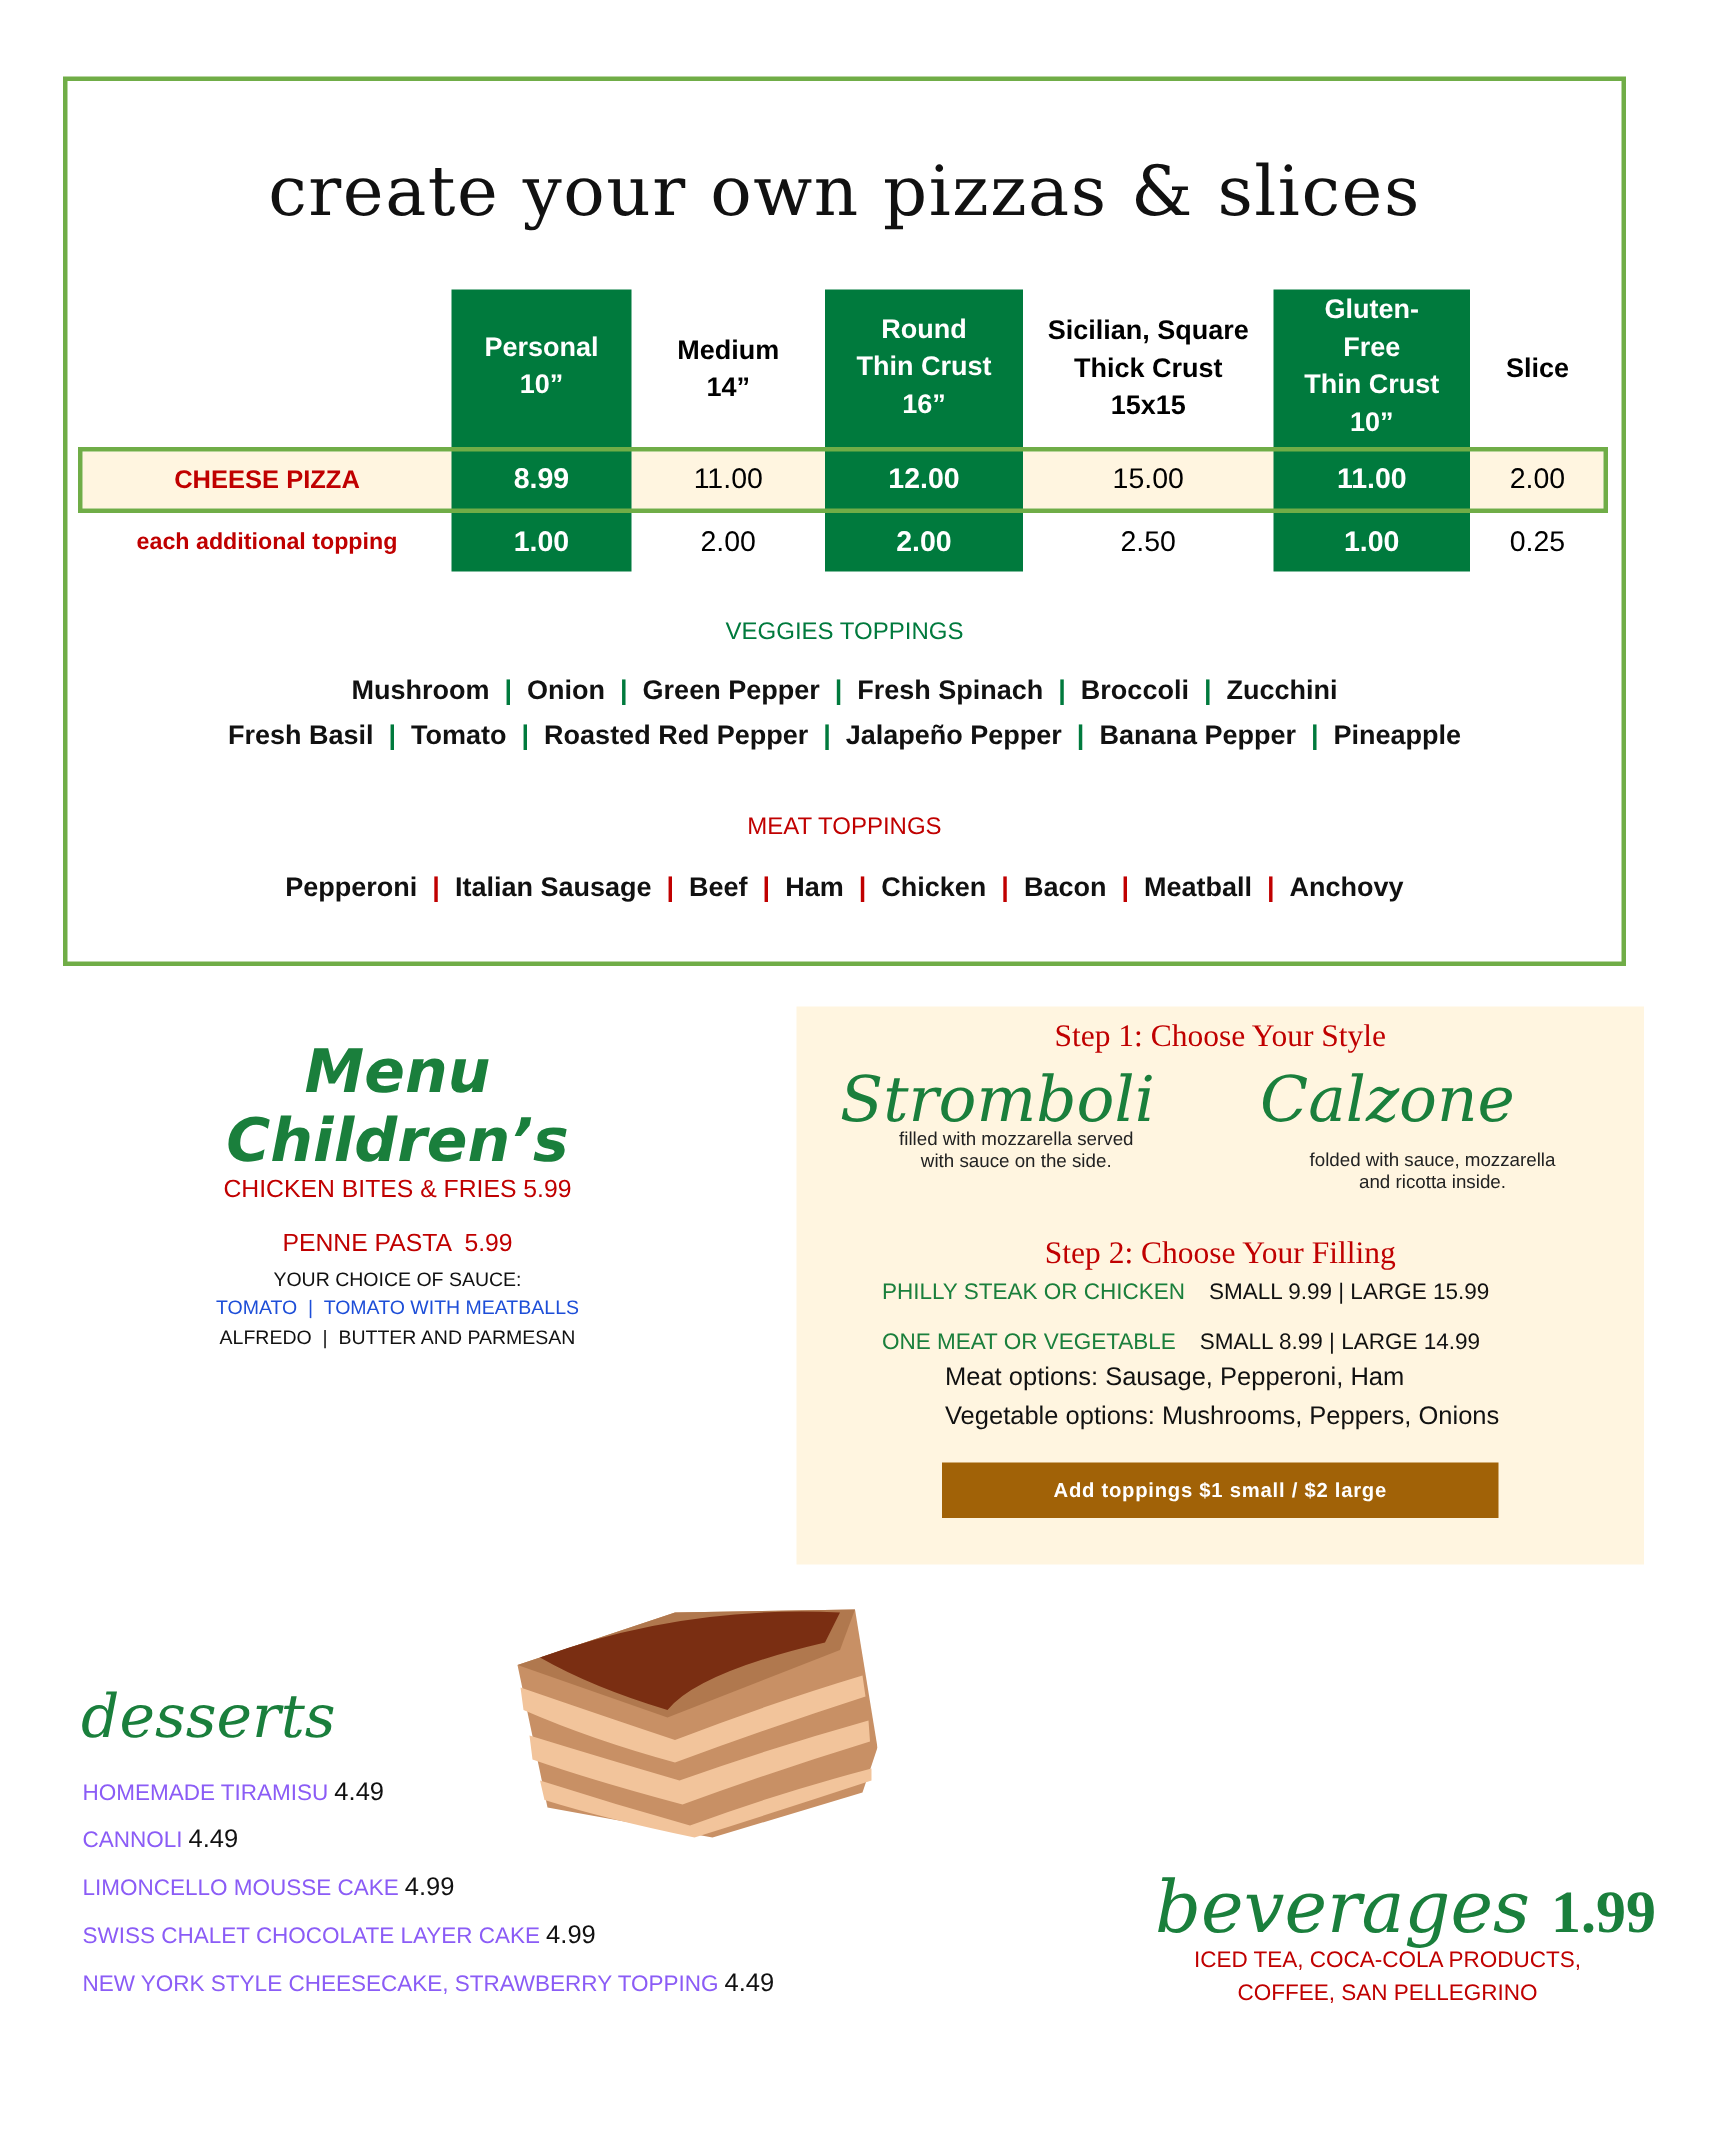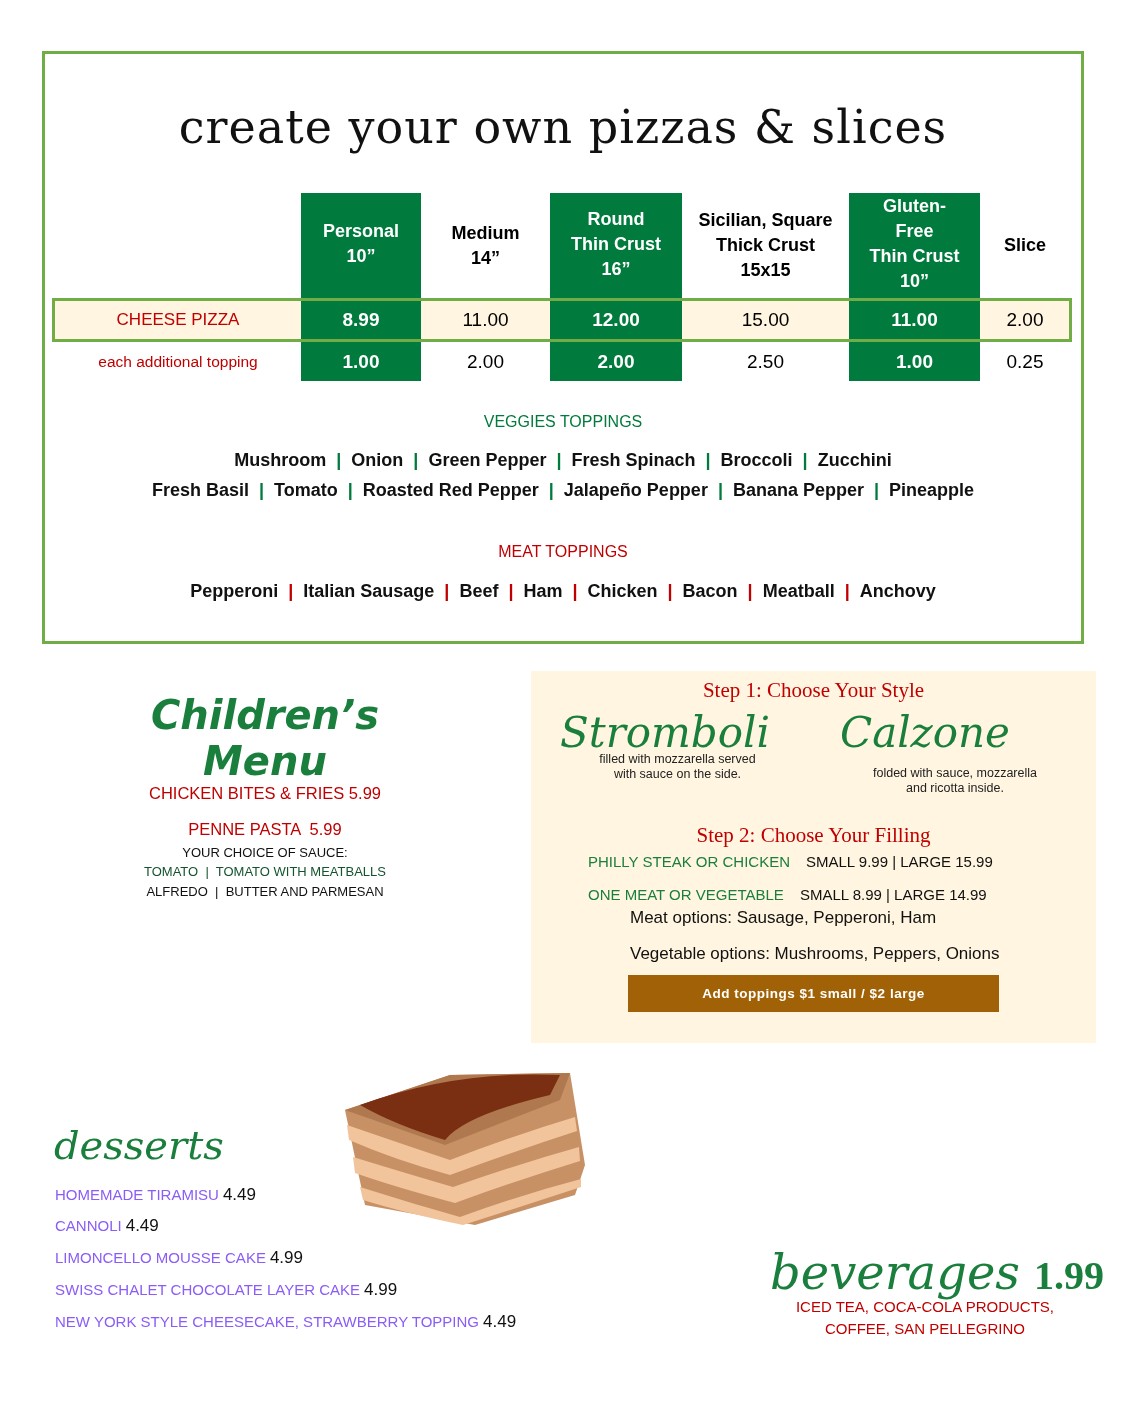--- a/index.html
+++ b/index.html
@@ -12,21 +12,21 @@
 
   .col { position: absolute; top: 193px; display: flex; align-items: center; justify-content: center; text-align: center;
          font-family: "Liberation Sans", sans-serif; font-weight: bold; font-size: 18px; line-height: 25px; height: 105px; }
   .col.green { background: #007A3D; color: #fff; }
   .col span { white-space: pre-line; }
 
   .cheese-bg { position: absolute; left: 55px; top: 301px; width: 1014px; height: 38px; background: #FFF5E0; }
   .cheese-border { position: absolute; left: 52px; top: 298px; width: 1020px; height: 44px; border: 3px solid #70AD47; z-index: 3; pointer-events: none; }
 
   .cell { position: absolute; display: flex; align-items: center; justify-content: center; font-size: 19px; }
-  .row-label { position: absolute; display: flex; align-items: center; justify-content: center; color: #C00000; font-weight: normal; }
+  .row-label { position: absolute; display: flex; align-items: center; justify-content: center; color: #C00000; font-weight: bold; }
 
   .sec-head { position: absolute; left: 0; width: 1126px; text-align: center; font-size: 16px; }
   .top-line { position: absolute; left: 0; width: 1126px; text-align: center; font-size: 18px; font-weight: bold; color: #111; white-space: nowrap; }
   .sep-g { color: #007A3D; margin: 0 10px; font-weight: bold; }
   .sep-r { color: #C00000; margin: 0 10px; font-weight: bold; }
 
   .kids-title { position: absolute; left: 120px; top: 692px; width: 290px; text-align: center; color: #1A7F3C;
                 font-family: "DejaVu Sans", sans-serif; font-style: italic; font-weight: bold; font-size: 40px; line-height: 46px; }
   .kids-line { position: absolute; left: 80px; width: 370px; text-align: center; }
 
@@ -118,46 +118,46 @@
 <div class="top-line" style="top:480px;">
   <span>Fresh Basil</span><span class="sep-g">|</span><span>Tomato</span><span class="sep-g">|</span><span>Roasted Red Pepper</span><span class="sep-g">|</span><span>Jalapeño Pepper</span><span class="sep-g">|</span><span>Banana Pepper</span><span class="sep-g">|</span><span>Pineapple</span>
 </div>
 
 <div class="sec-head" style="top:543px;color:#C00000;">MEAT TOPPINGS</div>
 <div class="top-line" style="top:581px;">
   <span>Pepperoni</span><span class="sep-r">|</span><span>Italian Sausage</span><span class="sep-r">|</span><span>Beef</span><span class="sep-r">|</span><span>Ham</span><span class="sep-r">|</span><span>Chicken</span><span class="sep-r">|</span><span>Bacon</span><span class="sep-r">|</span><span>Meatball</span><span class="sep-r">|</span><span>Anchovy</span>
 </div>
 
 <div class="kids-title">
+  <div>Menu</div>
   <div>Children’s</div>
-  <div>Menu</div>
 </div>
 <div class="kids-line" style="top:784px;color:#C00000;font-size:16.5px;">CHICKEN BITES &amp; FRIES 5.99</div>
 <div class="kids-line" style="top:820px;color:#C00000;font-size:16.5px;white-space:pre;">PENNE PASTA  5.99</div>
 <div class="kids-line" style="top:845px;font-size:13px;color:#111;">YOUR CHOICE OF SAUCE:</div>
-<div class="kids-line" style="top:864px;font-size:13px;color:#14532d;white-space:pre;">TOMATO  |  TOMATO WITH MEATBALLS</div>
+<div class="kids-line" style="top:864px;font-size:13px;color:#1d4ed8;white-space:pre;">TOMATO  |  TOMATO WITH MEATBALLS</div>
 <div class="kids-line" style="top:884px;font-size:13px;color:#111;white-space:pre;">ALFREDO  |  BUTTER AND PARMESAN</div>
 
 <div class="sc-box"></div>
 <div class="serif-red" style="left:531px;top:678px;width:565px;">Step 1: Choose Your Style</div>
 <div class="style-name" style="left:560px;top:708px;width:235px;">Stromboli</div>
 <div class="style-name" style="left:840px;top:708px;width:230px;">Calzone</div>
 <div class="style-desc" style="left:560px;top:752px;width:235px;">filled with mozzarella served
 with sauce on the side.</div>
 <div class="style-desc" style="left:840px;top:766px;width:230px;">folded with sauce, mozzarella
 and ricotta inside.</div>
 <div class="serif-red" style="left:531px;top:823px;width:565px;">Step 2: Choose Your Filling</div>
 <div class="fill-line" style="top:853px;">
   <span class="fill-name">PHILLY STEAK OR CHICKEN</span><span class="fill-price">SMALL 9.99 | LARGE 15.99</span>
 </div>
 <div class="fill-line" style="top:886px;">
   <span class="fill-name">ONE MEAT OR VEGETABLE</span><span class="fill-price">SMALL 8.99 | LARGE 14.99</span>
 </div>
 <div class="opt-line" style="top:908px;">Meat options: Sausage, Pepperoni, Ham</div>
-<div class="opt-line" style="top:934px;margin-top:10px;">Vegetable options: Mushrooms, Peppers, Onions</div>
+<div class="opt-line" style="top:934px;">Vegetable options: Mushrooms, Peppers, Onions</div>
 <div class="toppings-btn">Add toppings $1 small / $2 large</div>
 
 <svg class="cake" viewBox="0 0 250 175">
   <polygon points="10,55 115,20 235,18 250,110 240,140 140,170 30,150" fill="#C89065"></polygon>
   <polygon points="10,55 115,20 235,18 225,45 110,90" fill="#B0784E"></polygon>
   <path d="M25,50 Q120,15 225,20 L215,40 Q130,60 110,85 Q60,70 25,50 Z" fill="#7A2E12"></path>
   <path d="M12,70 Q70,90 115,105 Q180,80 240,62 L242,76 Q180,96 115,120 Q60,105 14,85 Z" fill="#F2C49B"></path>
   <path d="M18,102 Q70,118 118,132 Q180,110 244,92 L245,106 Q180,126 120,148 Q60,132 20,118 Z" fill="#F2C49B"></path>
   <path d="M25,132 Q75,148 125,162 Q185,140 246,124 L246,132 Q185,152 128,170 Q70,158 28,145 Z" fill="#F2C49B"></path>
 </svg>

